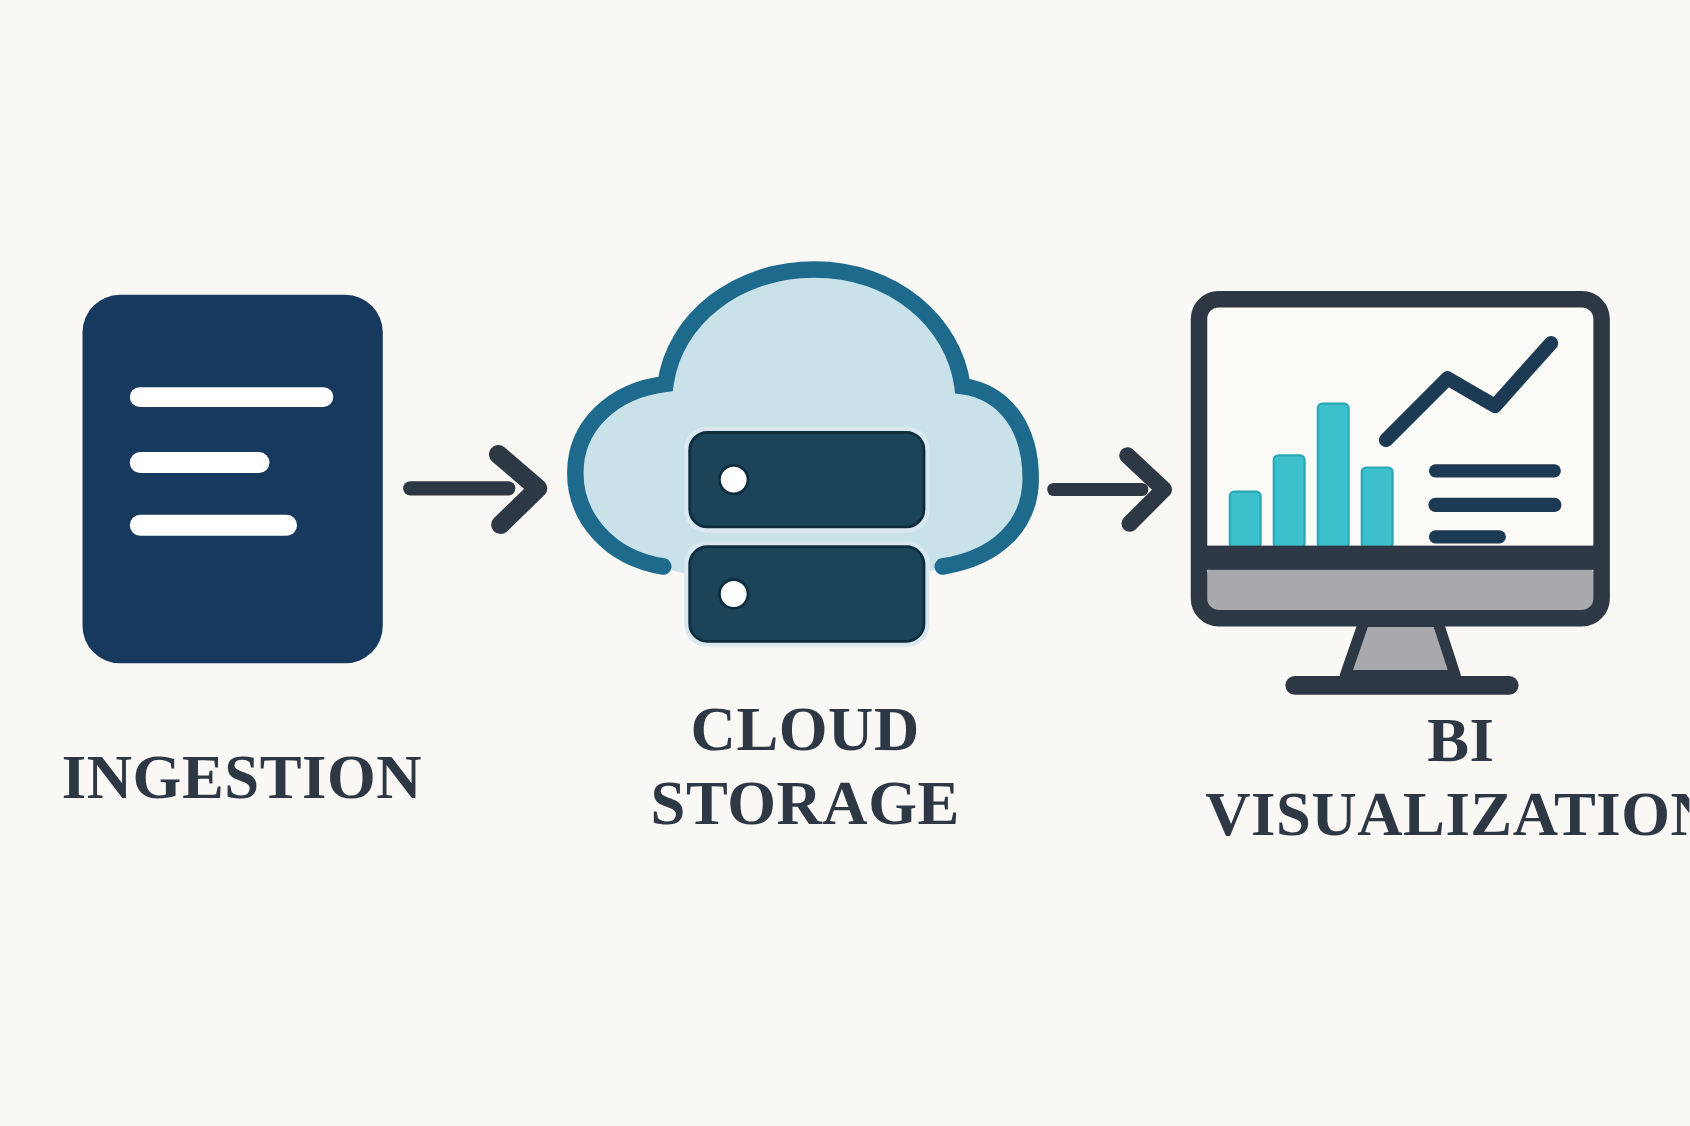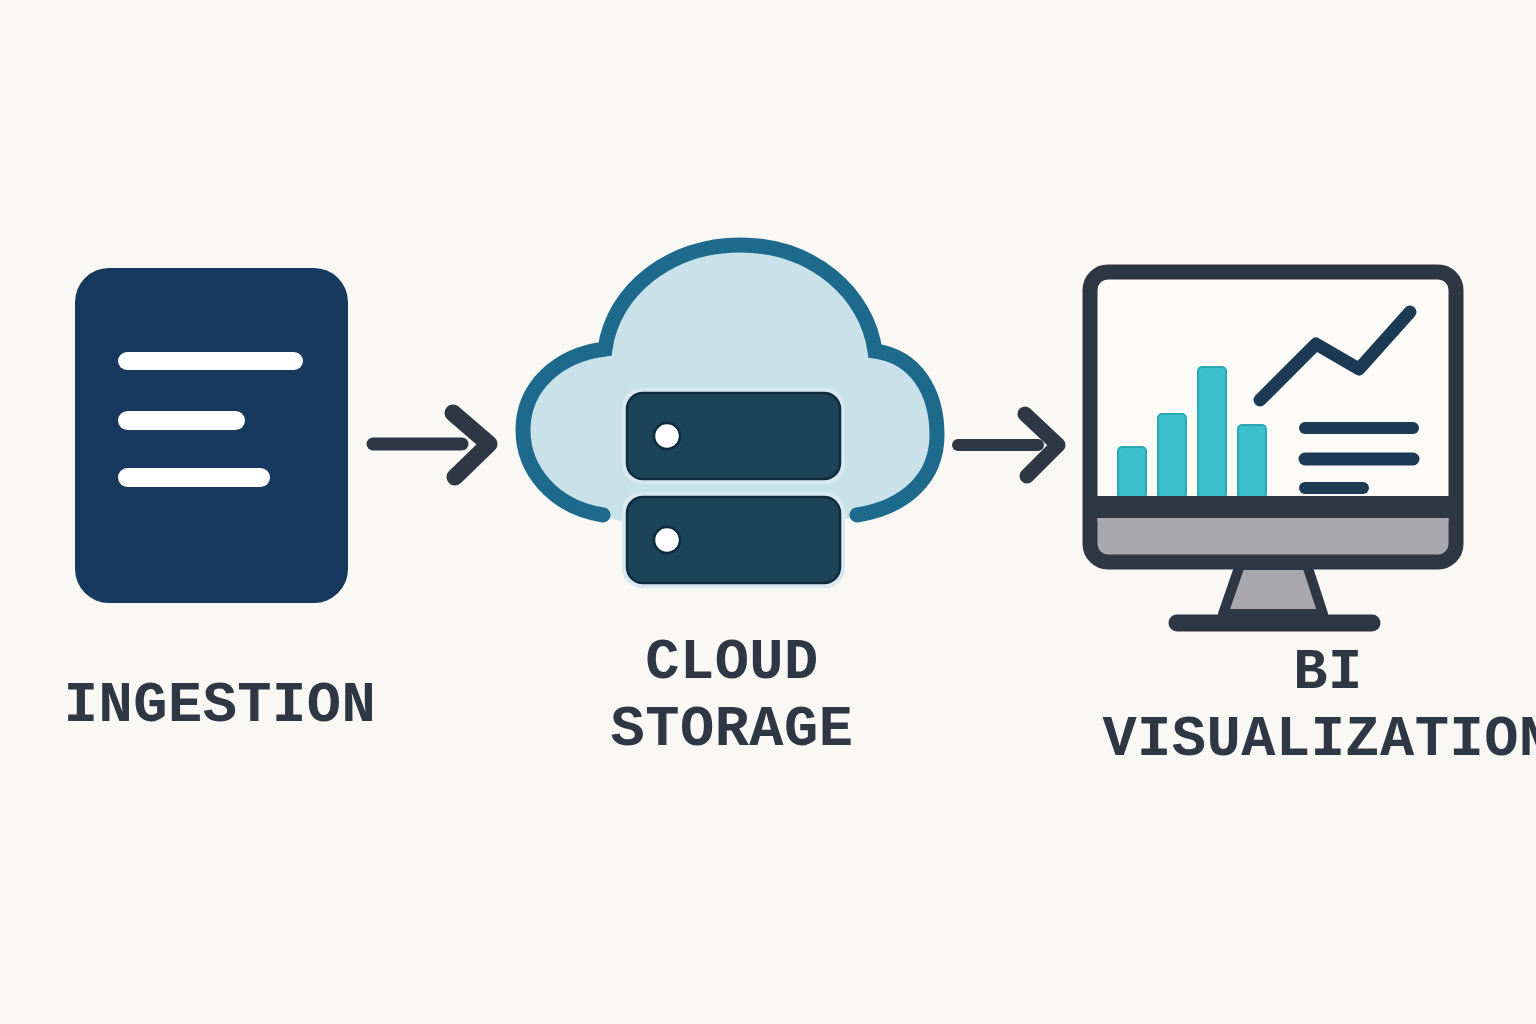--- a/index.html
+++ b/index.html
@@ -5,21 +5,21 @@
   :root{
     --background:#faf8f5; --navy:#17395e; --slate:#2e3845; --chart_navy:#1d3a55;
     --cloud_fill:#c9e2ea; --cloud_stroke:#1e6a8d; --rack:#1c4459; --rack_edge:#0e2c3e;
     --rack_halo:#d9e9ef; --teal:#3cc0cb; --teal_edge:#28a9b5; --gray:#a8a8ad;
     --screen:#fcfbf8; --white:#ffffff;
   }
   html,body{margin:0;padding:0;background:var(--background);}
   #canvas{
     position:relative;width:1536px;height:1024px;overflow:hidden;
     background:var(--background);
-    font-family:Liberation Mono, monospace;
+    font-family:Liberation Serif, serif;
   }
   .abs{position:absolute;}
   
   .doc-icon{
     left:75px;top:268px;width:273px;height:335px;
     background:var(--navy);border-radius:34px;
   }
   .doc-line{position:absolute;background:var(--white);border-radius:10px;}
   .doc-line.l1{left:43px;top:84px;width:185px;height:18px;}
   .doc-line.l2{left:43px;top:143px;width:127px;height:19px;}

